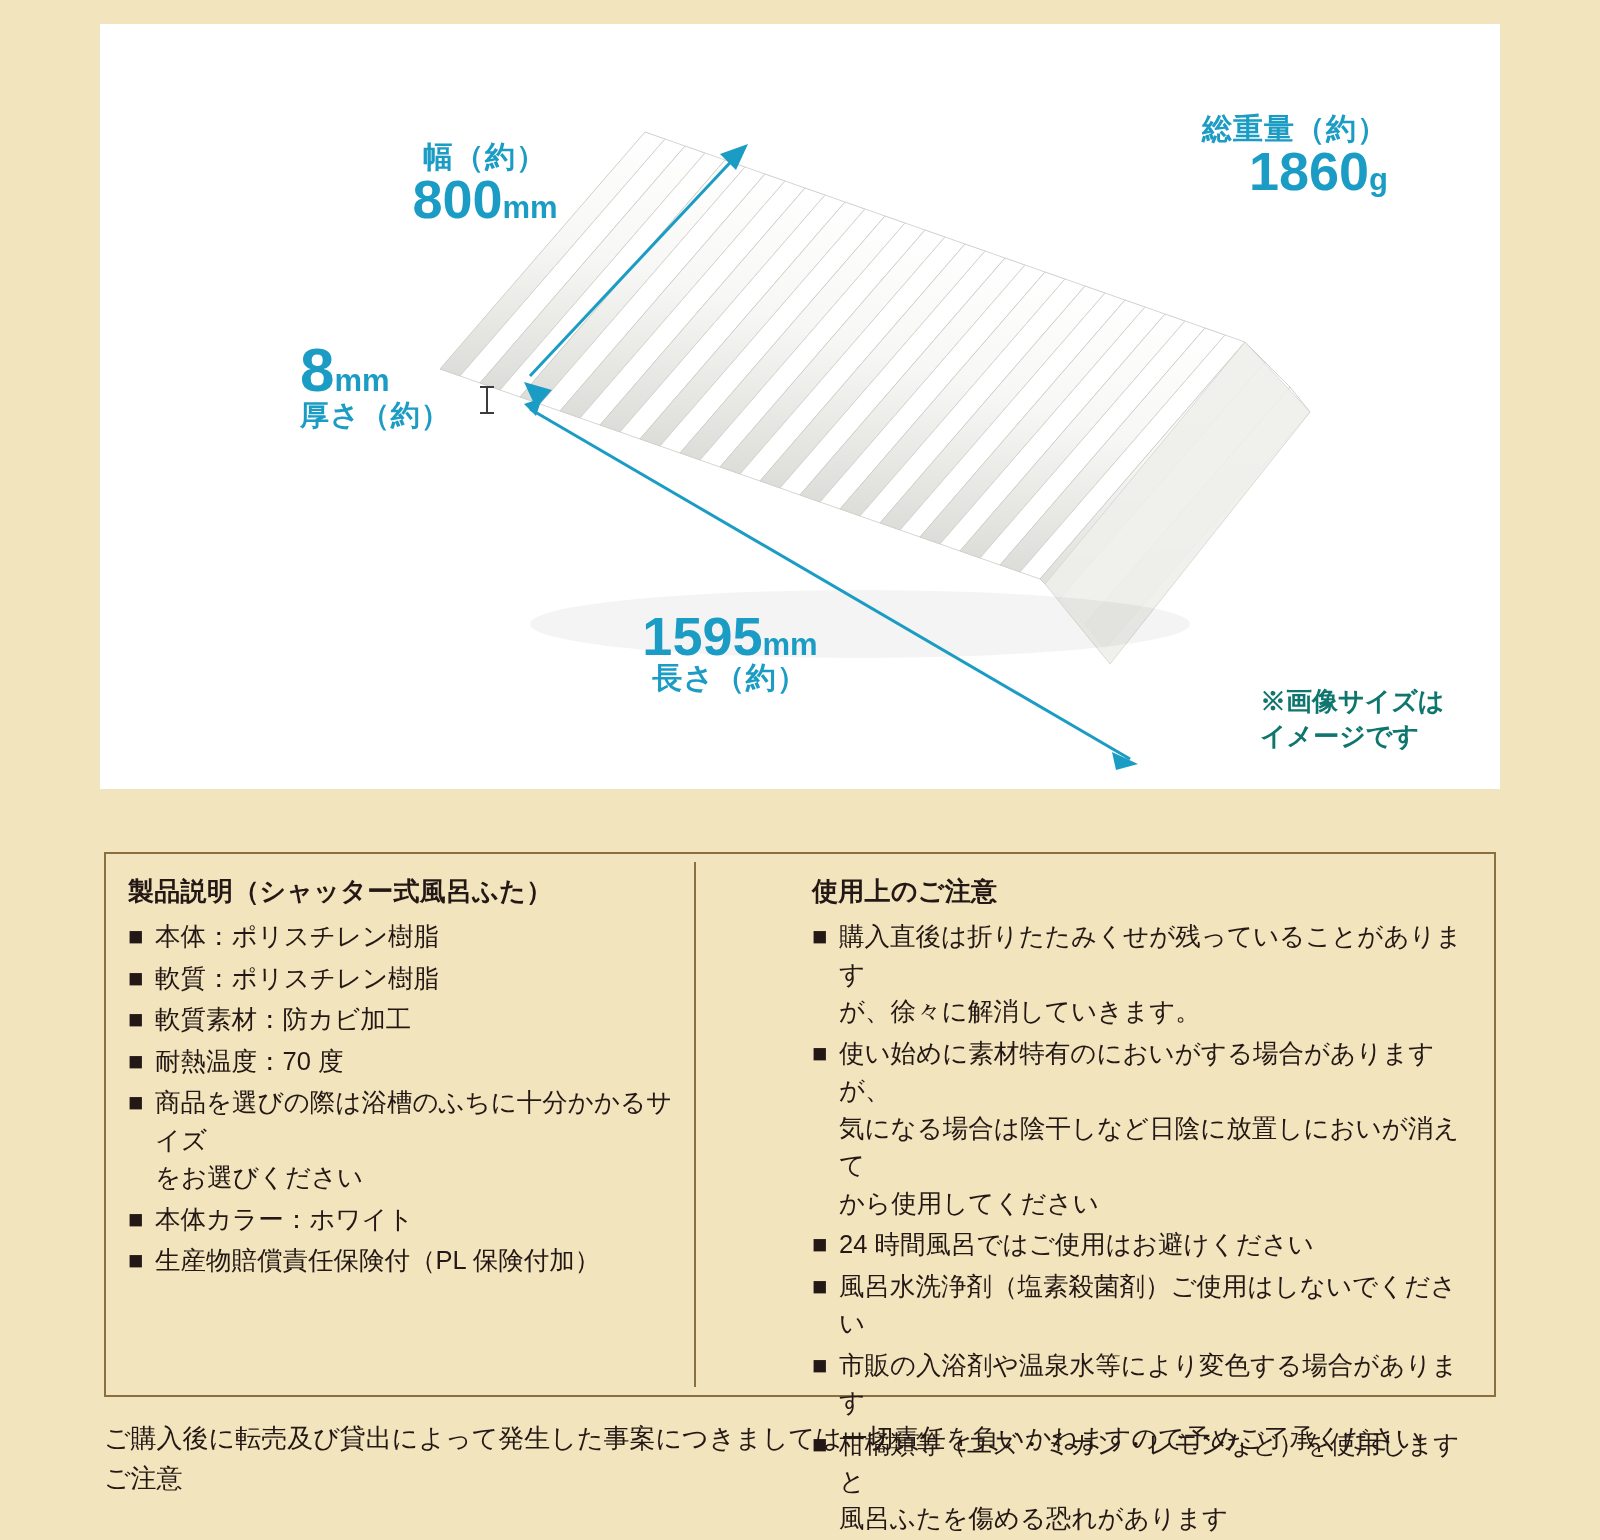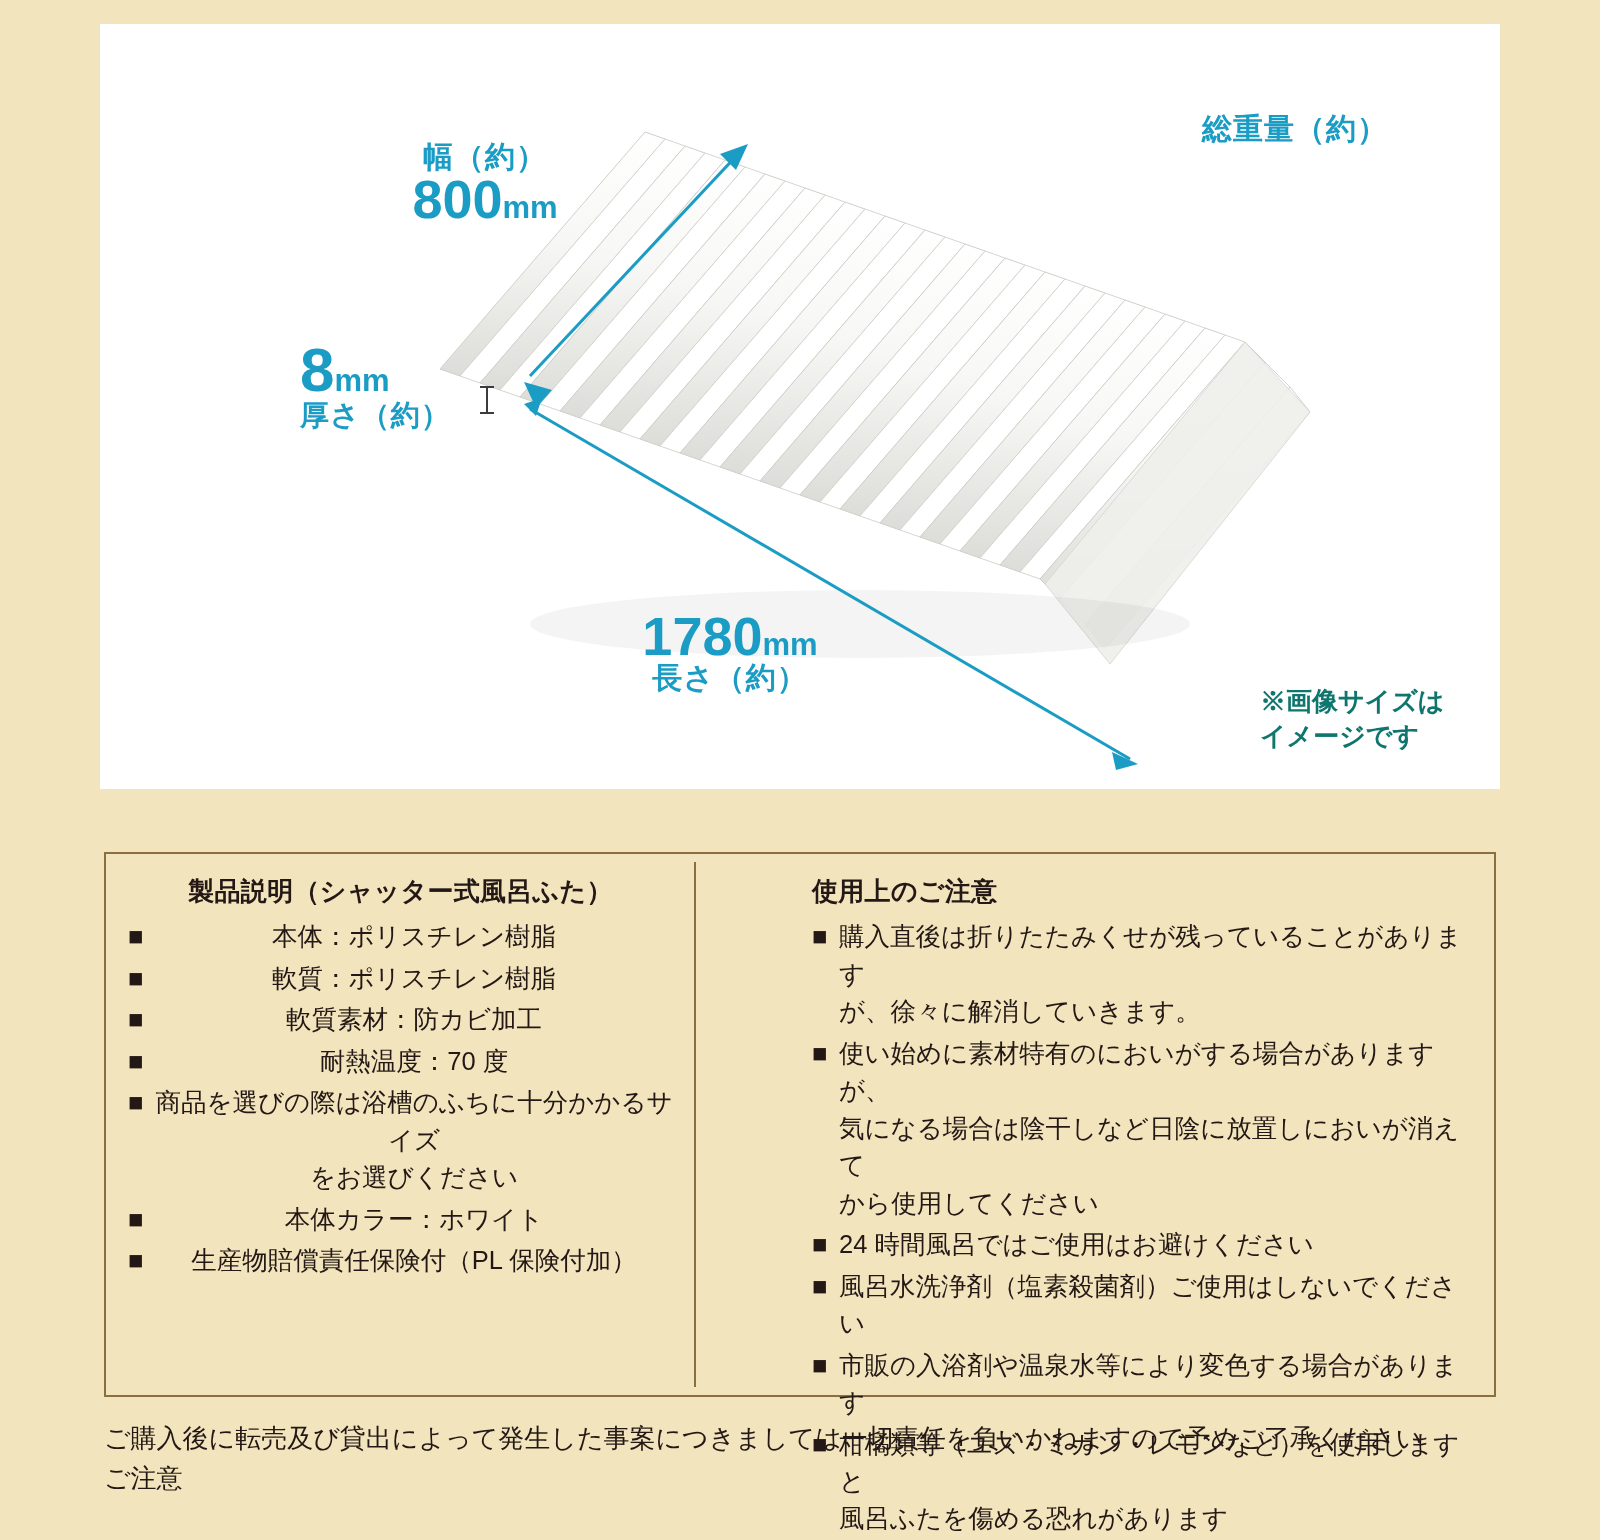--- a/index.html
+++ b/index.html
@@ -152,21 +152,21 @@
     background: #8a7040;
   }
 
   .col {
     position: absolute;
     top: 872px;
     font-size: 25.5px;
     line-height: 1.47;
     color: #231815;
   }
-  .col-left { left: 128px; width: 545px; text-align: center; }
+  .col-left { left: 128px; width: 545px; }
   .col-right { left: 812px; width: 660px; }
 
   .col h3 {
     margin: 0 0 8px 0;
     font-size: 26px;
     font-weight: bold;
     letter-spacing: 0.3px;
   }
   .col ul {
     list-style: none;
@@ -285,32 +285,35 @@
 
     <div class="dim-label blk-width">
       <div class="dim-cap">幅（約）</div>
       <div>
         <span class="dim-num">800</span><span class="dim-unit">mm</span>
       </div>
     </div>
 
     <div class="dim-label blk-weight">
       <div class="dim-cap">総重量（約）</div>
+      <div>
+        <span class="dim-num">1860</span><span class="dim-unit">g</span>
+      </div>
     </div>
 
     <div class="dim-label blk-thick">
       <div>
         <span class="dim-num">8</span><span class="dim-unit">mm</span>
       </div>
       <div class="dim-cap">厚さ（約）</div>
     </div>
 
     <div class="dim-label blk-length">
       <div>
-        <span class="dim-num">1780</span><span class="dim-unit">mm</span>
+        <span class="dim-num">1595</span><span class="dim-unit">mm</span>
       </div>
       <div class="dim-cap">長さ（約）</div>
     </div>
 
     <div class="ibeam">
         <span></span>
       </div>
 
     <div class="note-image">
       <div>※画像サイズは</div>

